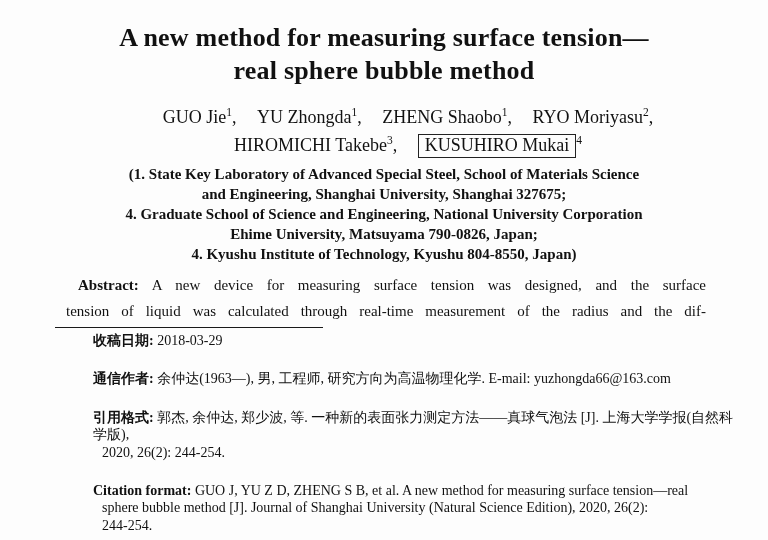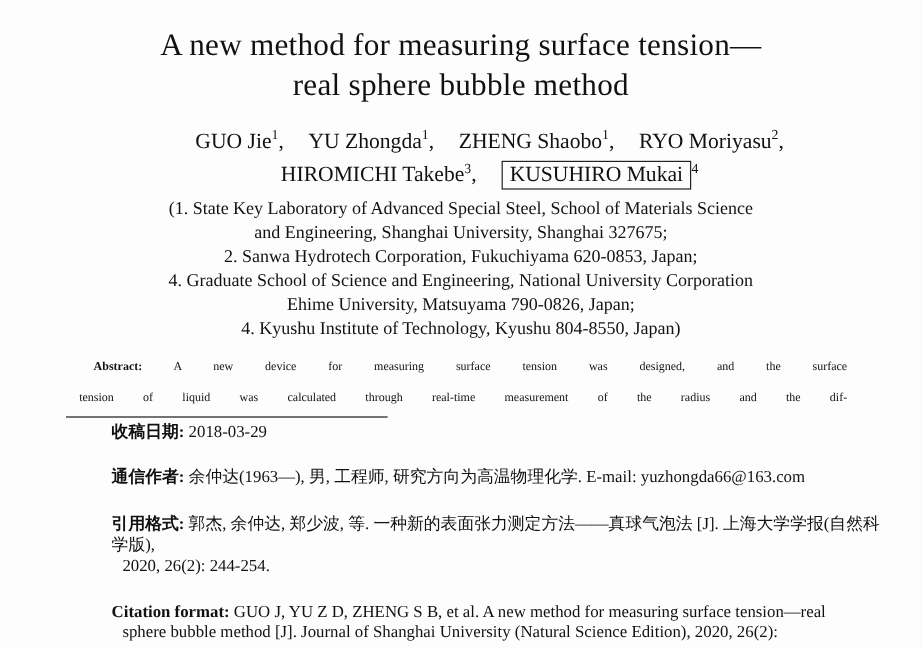--- a/index.html
+++ b/index.html
@@ -15,21 +15,21 @@
     overflow: hidden;
     box-sizing: border-box;
   }
 
   
   .title {
     margin: 0;
     padding-top: 21px;
     text-align: center;
     font-size: 26px;
-    font-weight: 400;
+    font-weight: 700;
     line-height: 33px;
     letter-spacing: 0.2px;
   }
   .title-line { display: block; }
 
   
   .authors {
     margin-top: 16px;
     text-align: center;
     font-size: 18px;
@@ -45,26 +45,26 @@
     line-height: 21px;
   }
 
   
   .affiliations {
     margin-top: 5px;
     text-align: center;
     font-size: 15px;
     line-height: 20px;
   }
-  .aff-line { display: block; }
+  .aff-line { display: block; font-weight: bold; }
 
   
   .abstract {
     margin: 9px 62px 0 66px;
-    font-size: 10px;
+    font-size: 15px;
     line-height: 25.5px;
   }
   .abs-line {
     text-align: justify;
     text-align-last: justify;
   }
   .abs-line.indent { text-indent: 12px; }
   .abs-label { font-weight: bold; }
 
   
@@ -105,21 +105,20 @@
     </span>
     <span class="authors-row">
       <span class="author"><span>HIROMICHI Takebe</span><sup>3</sup><span>,</span></span>
       <span class="author"><span class="boxed">KUSUHIRO Mukai</span><sup>4</sup></span>
     </span>
   </div>
 
   <div class="affiliations">
     <span class="aff-line">(1. State Key Laboratory of Advanced Special Steel, School of Materials Science</span>
     <span class="aff-line">and Engineering, Shanghai University, Shanghai 327675;</span>
-    <span class="aff-line">2. Sanwa Hydrotech Corporation, Fukuchiyama 620-0853, Japan;</span>
     <span class="aff-line">4. Graduate School of Science and Engineering, National University Corporation</span>
     <span class="aff-line">Ehime University, Matsuyama 790-0826, Japan;</span>
     <span class="aff-line">4. Kyushu Institute of Technology, Kyushu 804-8550, Japan)</span>
   </div>
 
   <div class="abstract">
     <div class="abs-line indent"><b class="abs-label">Abstract:</b> <span>A new device for measuring surface tension was designed, and the surface</span></div>
     <div class="abs-line">tension of liquid was calculated through real-time measurement of the radius and the dif-</div>
   </div>
 

